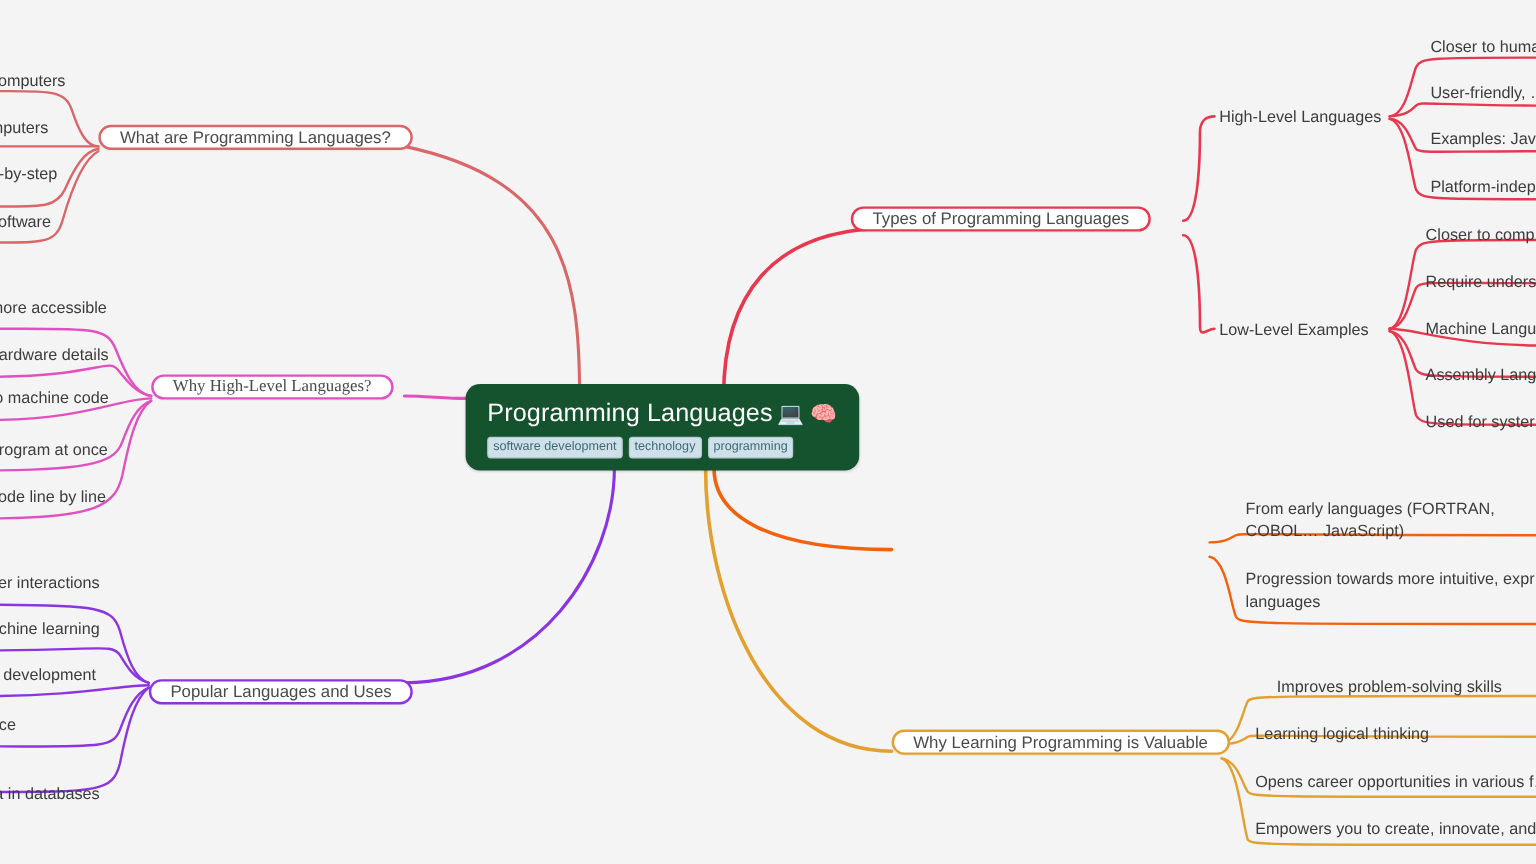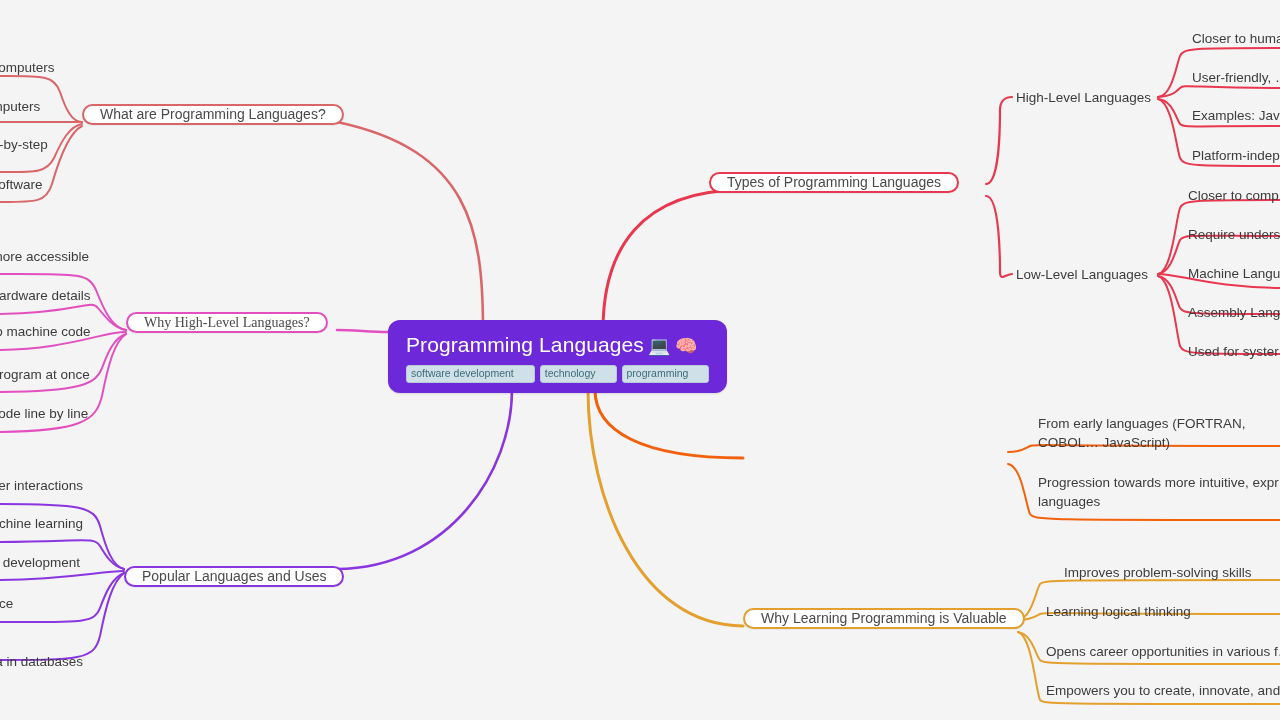--- a/index.html
+++ b/index.html
@@ -30,21 +30,21 @@
     overflow: visible;
     pointer-events: none;
   }
   .node {
     position: absolute;
     box-sizing: border-box;
     white-space: nowrap;
   }
   
   .root-node {
-    background: #6d28d9;
+    background: #14532d;
     border-radius: 12px;
     padding: 12px 18px 10px 18px;
     box-shadow: 0 1px 2px rgba(0,0,0,0.12);
   }
   .root-title {
     color: #ffffff;
     font-size: 21px;
     font-weight: 400;
     letter-spacing: 0.1px;
     line-height: 26px;
@@ -57,21 +57,21 @@
   .tag-row {
     margin-top: 6px;
     display: flex;
     gap: 5px;
   }
   .tag {
     background: #cfe0e8;
     color: #3d6b78;
     font-size: 10.5px;
     line-height: 13px;
-    padding: 1px 20px 2px 4px;
+    padding: 1px 4px 2px 4px;
     border-radius: 3px;
     border: 1px solid #b5ccd7;
     white-space: nowrap;
   }
   
   .pill {
     background: #ffffff;
     border-style: solid;
     border-width: 2px;
     border-radius: 17px;
@@ -182,21 +182,21 @@
   <div class="node leaf nowrap" style="left:-22px; top:476px;">…ser interactions</div>
   <div class="node leaf nowrap" style="left:-22px; top:514px;">…achine learning</div>
   <div class="node leaf nowrap" style="left:-22px; top:553px;">…d development</div>
   <div class="node leaf nowrap" style="left:-22px; top:594px;">…nce</div>
   <div class="node leaf nowrap" style="left:-22px; top:652px;">…ta in databases</div>
 
   <div class="node pill" style="left:709px; top:172px; border-color:#e8384f;">
     <span>Types of Programming Languages</span>
   </div>
   <div class="node leaf nowrap" style="left:1016px; top:88px;">High-Level Languages</div>
-  <div class="node leaf nowrap" style="left:1016px; top:265px;">Low-Level Languages</div>
+  <div class="node leaf nowrap" style="left:1016px; top:265px;">Low-Level Examples</div>
 
   <div class="node leaf nowrap" style="left:1192px; top:29px;">Closer to huma…</div>
   <div class="node leaf nowrap" style="left:1192px; top:68px;">User-friendly, …</div>
   <div class="node leaf nowrap" style="left:1192px; top:106px;">Examples: Jav…</div>
   <div class="node leaf nowrap" style="left:1192px; top:146px;">Platform-indep…</div>
 
   <div class="node leaf nowrap" style="left:1188px; top:186px;">Closer to comp…</div>
   <div class="node leaf nowrap" style="left:1188px; top:225px;">Require unders…</div>
   <div class="node leaf nowrap" style="left:1188px; top:264px;">Machine Langu…</div>
   <div class="node leaf nowrap" style="left:1188px; top:303px;">Assembly Lang…</div>

